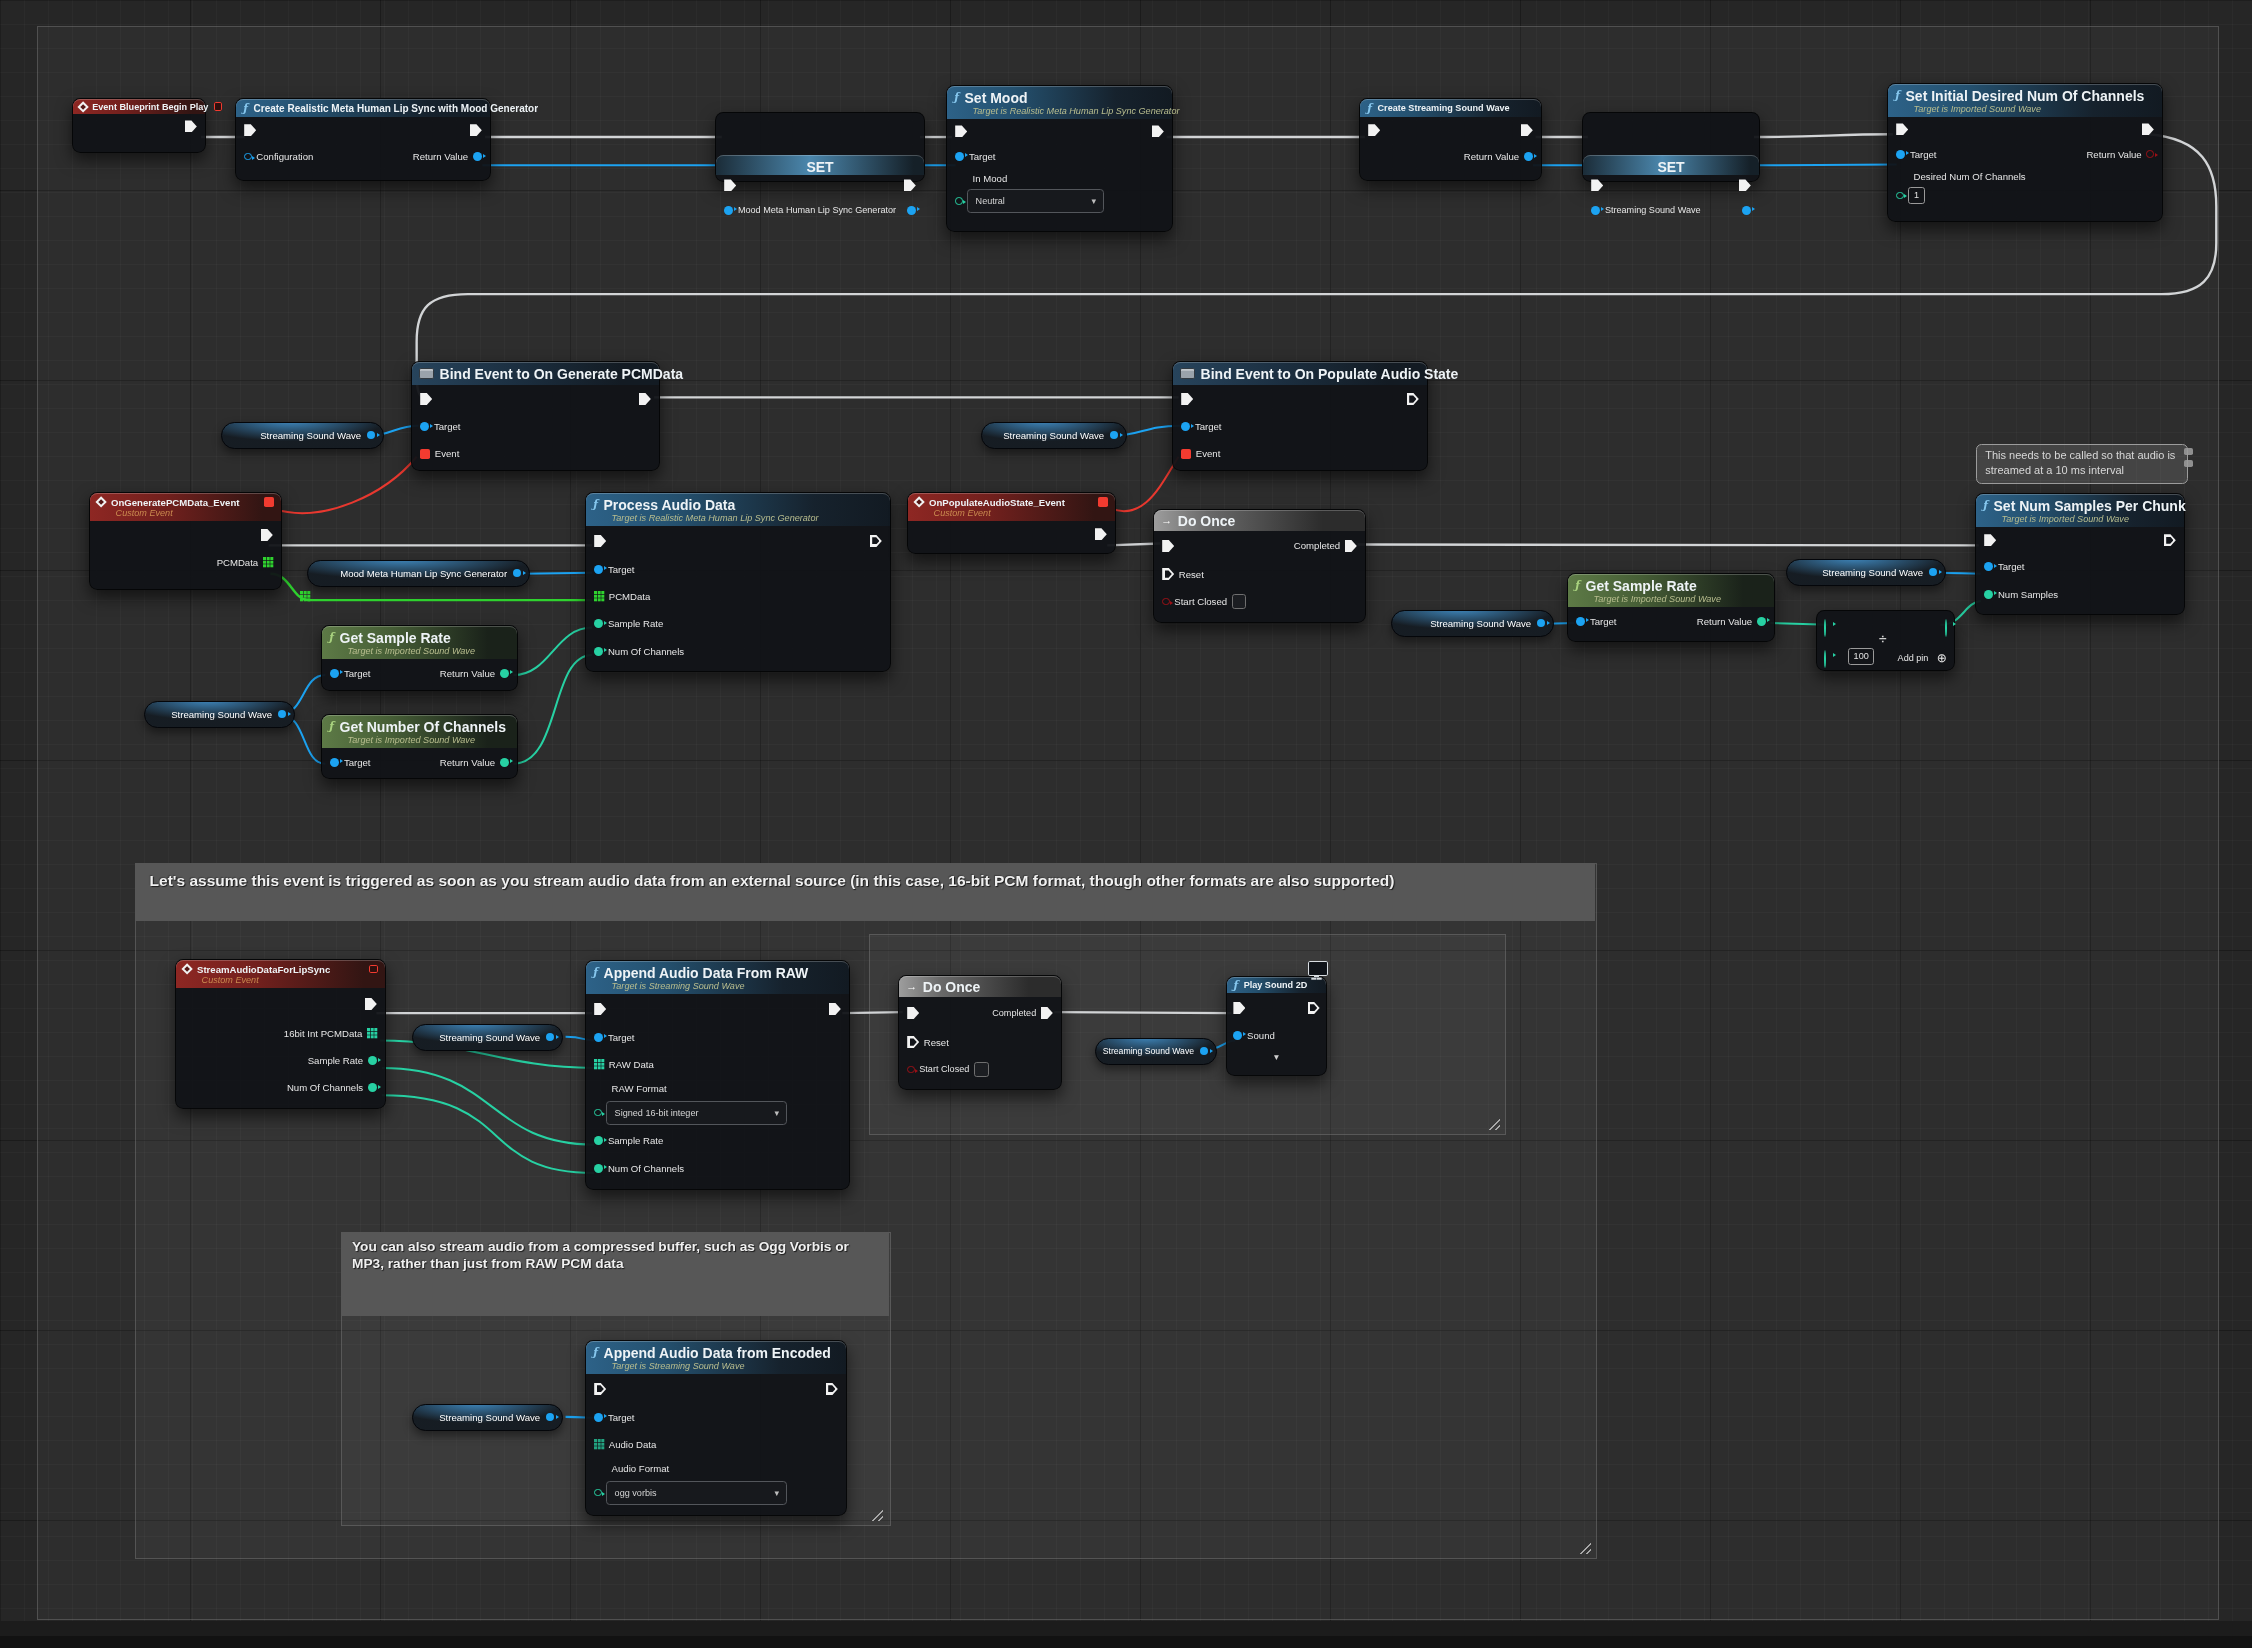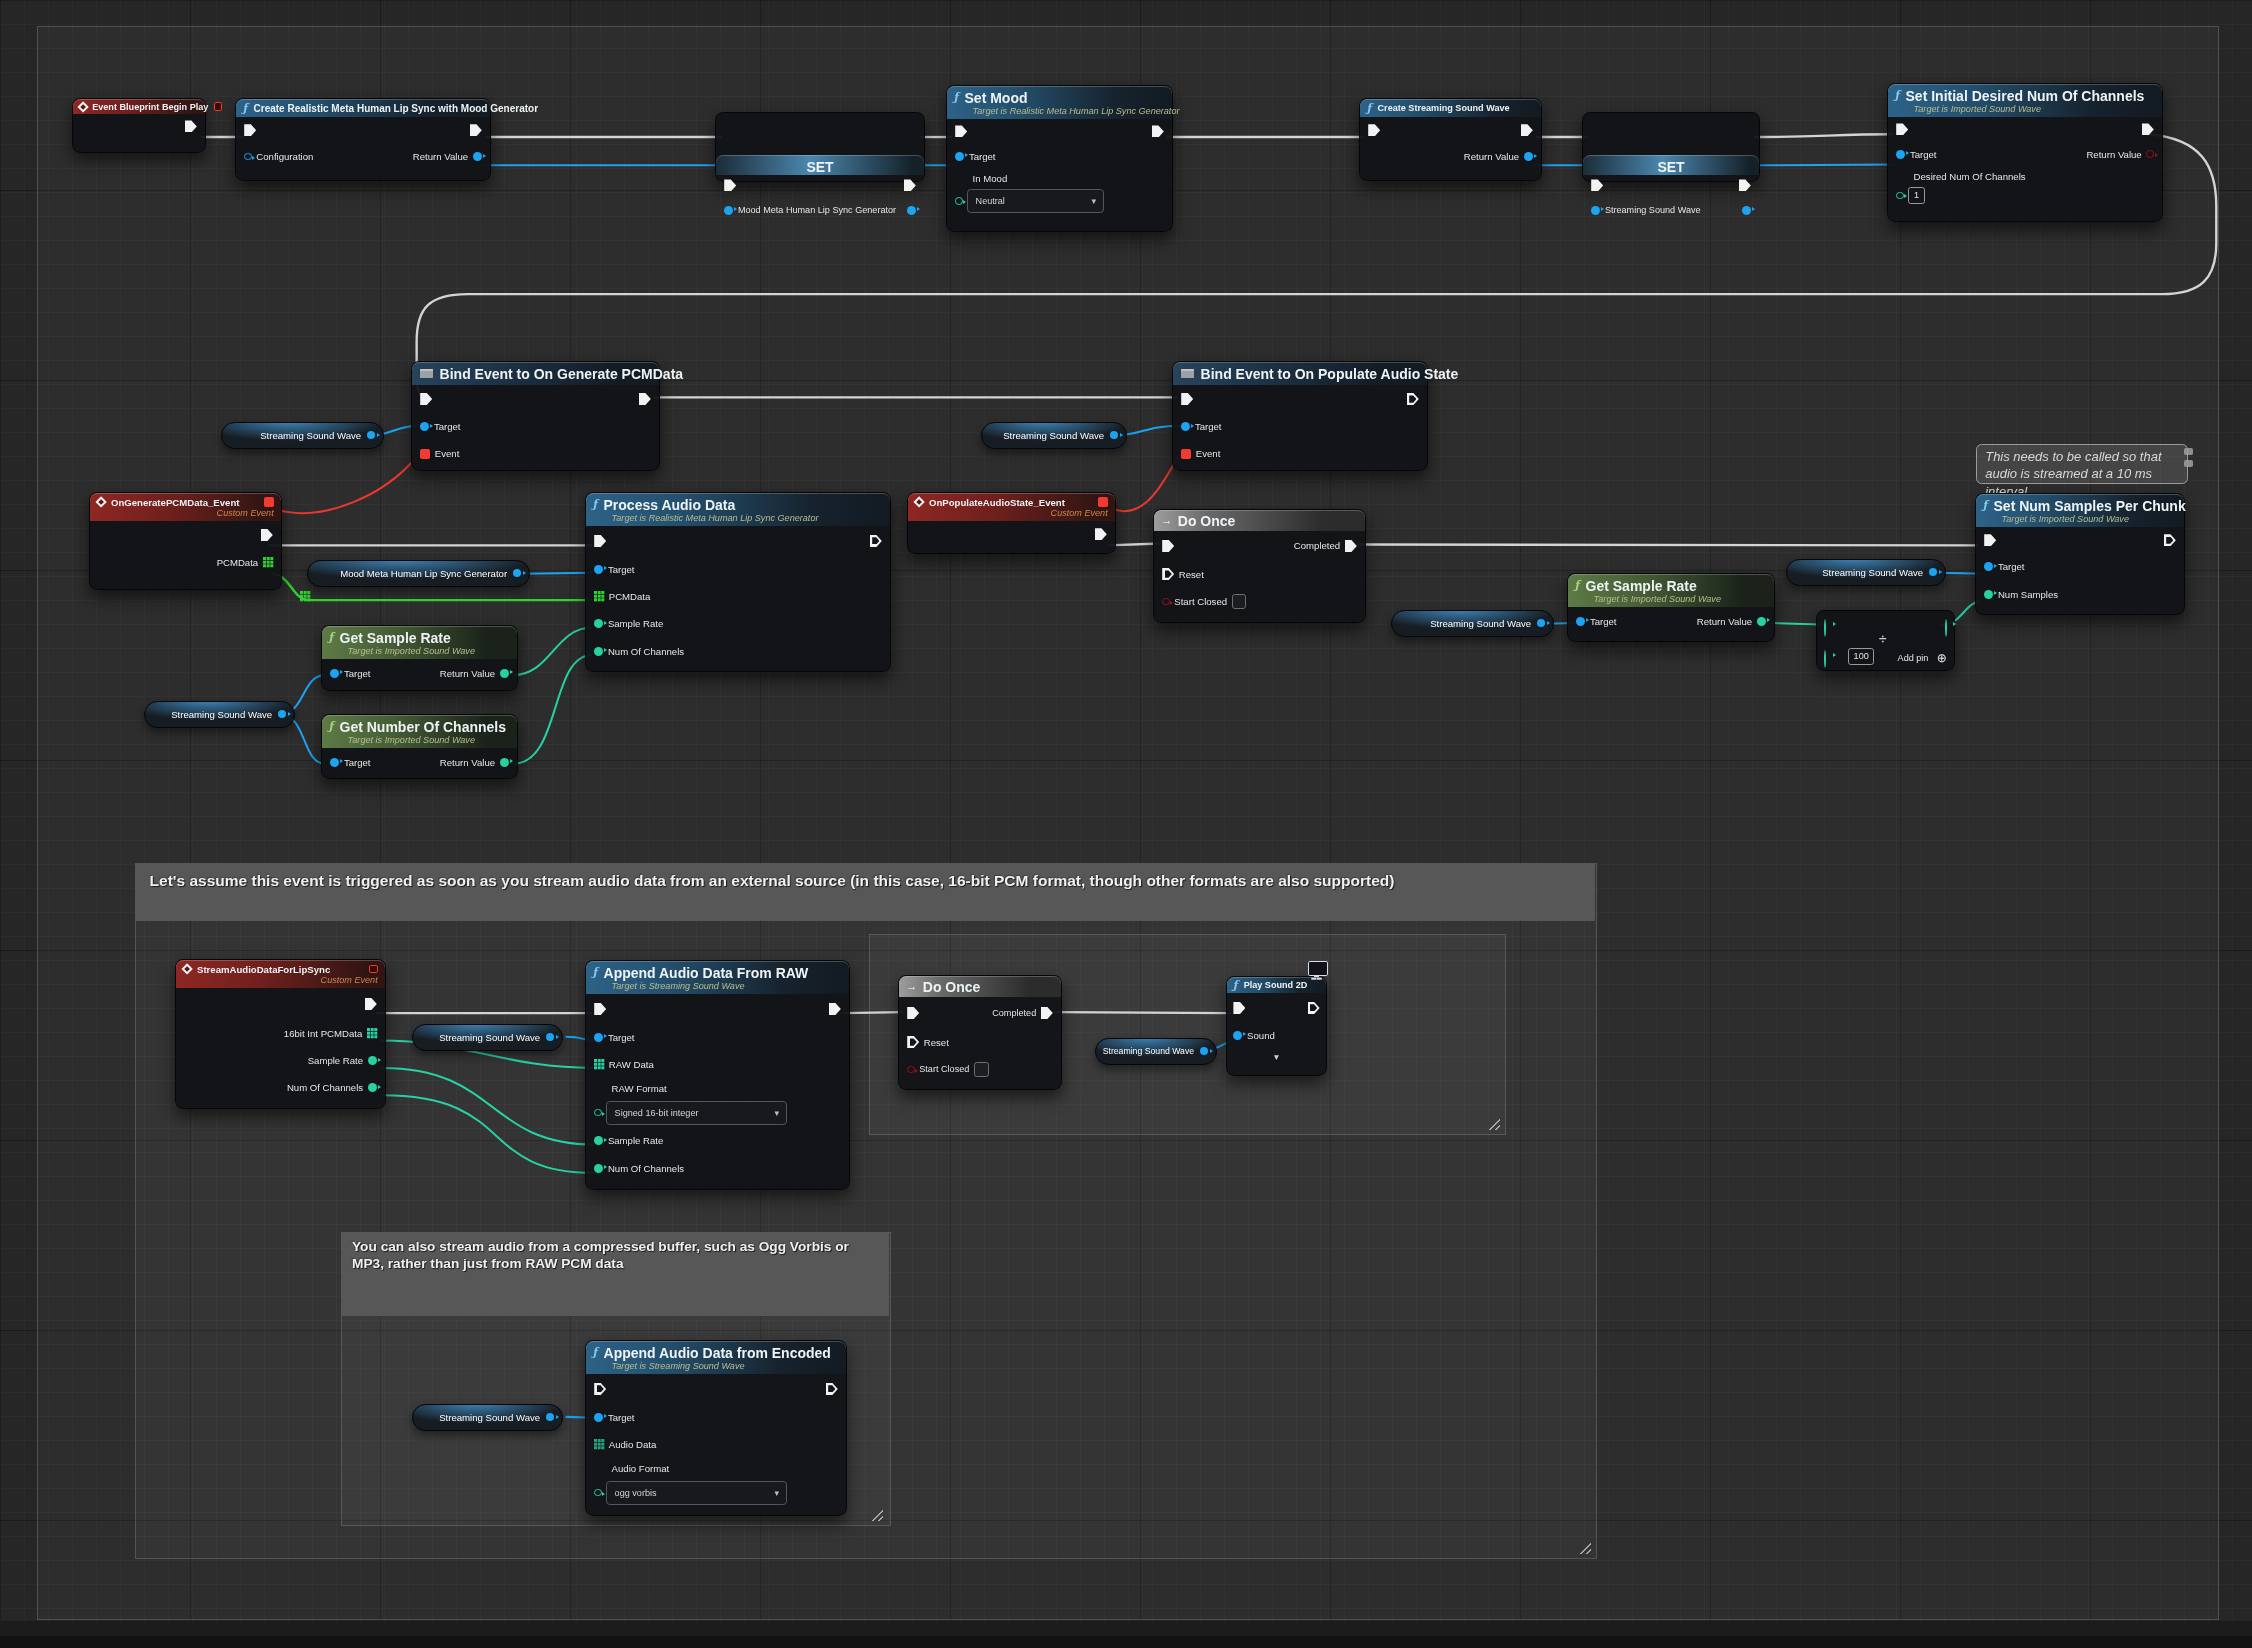--- a/index.html
+++ b/index.html
@@ -15,33 +15,33 @@
   
   .cbody{position:absolute;background:rgba(255,255,255,.035);border:0.9px solid rgba(125,125,125,.45);z-index:0;}
   .chead{position:absolute;background:#575757;color:#f0f0f0;font-weight:bold;z-index:0;
     text-shadow:0.9px 0.9px 0.9px rgba(20,20,20,.9), -0.9px -0.9px 0.9px rgba(20,20,20,.35);
     box-sizing:border-box;line-height:1.25;}
   .rsz{position:absolute;width:12px;height:12px;z-index:1;
     background:repeating-linear-gradient(135deg,#a8a8a8 0 1.4px,transparent 1.4px 4.4px);
     clip-path:polygon(100% 0,100% 100%,0 100%);}
   
   .bub{position:absolute;z-index:2;background:rgba(150,150,150,.22);border:0.9px solid #9c9c9c;border-radius:5.5px;
-    color:#d8d8d8;font-size:13px;line-height:1.35;padding:2.7px 8.2px;font-style:italic;}
+    color:#d8d8d8;font-size:11px;line-height:1.35;padding:2.7px 8.2px;}
   .bubic{position:absolute;width:9.1px;height:7.3px;background:#8f8f8f;border-radius:1.8px;}
   
   .node{position:absolute;background:rgba(17,19,23,.95);border-radius:8.2px;z-index:2;
     box-shadow:0 7.3px 16.4px rgba(0,0,0,.55);border:0.9px solid rgba(0,0,0,.65);box-sizing:border-box;}
   .hd{border-radius:7.3px 7.3px 0 0;padding:3.7px 7.3px 3.7px 7.3px;box-shadow:inset 0 0.9px 0 rgba(255,255,255,.22);}
   .hd .trow{display:flex;align-items:center;gap:5.5px;}
   .hd .t{font-size:14px;font-weight:bold;color:#eef3f6;white-space:nowrap;}
   .hd .s{font-size:9.1px;font-style:italic;color:#b9be8f;margin-left:18.3px;white-space:nowrap;}
   .hd .s.ev{color:#c9894f;}
   .hd.blue{background:linear-gradient(90deg,#2d6288 0%,#24506e 30%,#16222d 75%,#121a22 100%);}
   .hd.green{background:linear-gradient(90deg,#5d7a46 0%,#465e36 35%,#1a221a 85%);}
-  .hd.red{background:linear-gradient(90deg,#8e2723 0%,#71201d 40%,#321513 90%);text-align:right;}
+  .hd.red{background:linear-gradient(90deg,#8e2723 0%,#71201d 40%,#321513 90%);}
   .hd.gray{background:linear-gradient(90deg,#9d9d9d 0%,#6a6a6a 25%,#2c2c2c 80%);}
   .hd.bindh{background:linear-gradient(90deg,#27445c 0%,#1c3042 40%,#131b23 85%);}
   .hd.setg{background:linear-gradient(90deg,#1b2c38 0%,#4b87ad 45%,#152028 95%);text-align:center;margin-top:42px;}
   .fnic{font-family:"DejaVu Serif",serif;font-style:italic;font-weight:bold;font-size:11px;color:#86c7ee;line-height:1;}
   .fnic.g{color:#a9d37f;}
   .dia{position:relative;width:8.2px;height:8.2px;background:#f2f2f2;transform:rotate(45deg);flex:none;}
   .dia::after{content:"";position:absolute;inset:2.3px;background:#551716;}
   .bindic{width:12.8px;height:9.1px;background:#9aa3ab;border:0.9px solid #323a41;border-radius:1.8px;box-shadow:inset 0 1.8px 0 rgba(255,255,255,.4);flex:none;}
   .doic{font-size:11px;font-weight:bold;color:#fff;line-height:1;}
   

